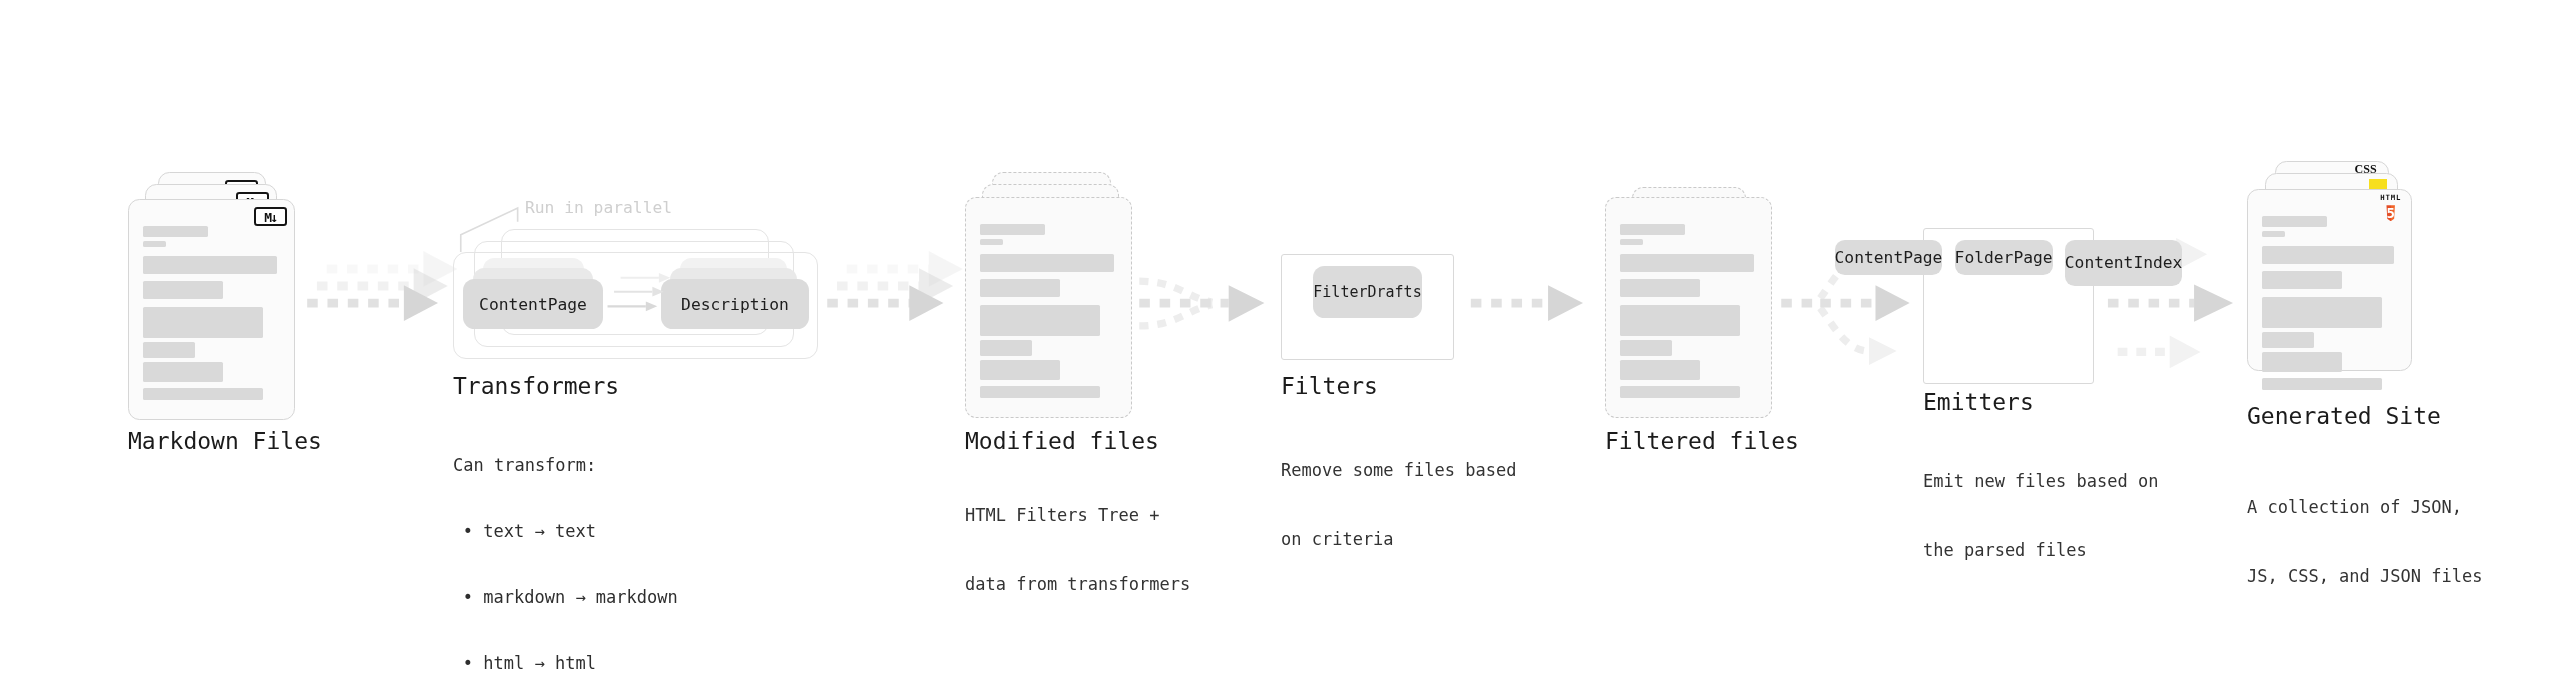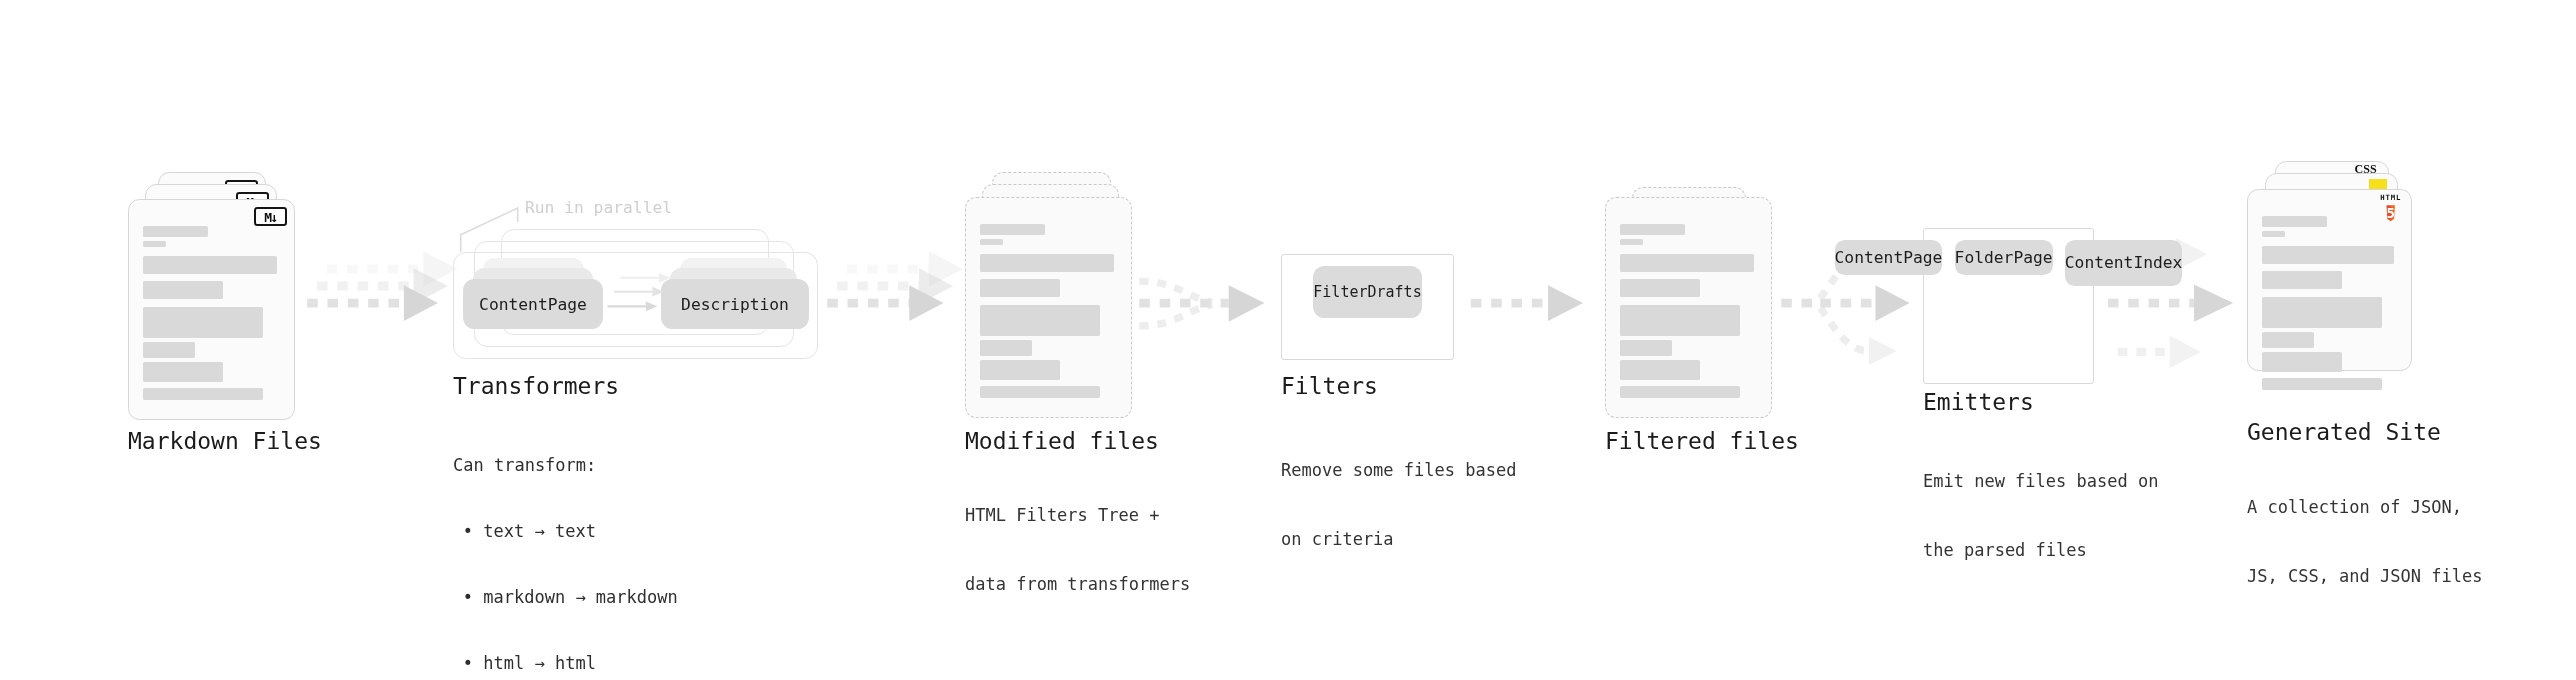--- a/index.html
+++ b/index.html
@@ -283,21 +283,21 @@
         <i class="b1"></i>
           <i class="b2"></i>
           <i class="b3"></i>
           <i class="b4"></i>
         <i class="b5"></i>
           <i class="b6"></i>
           <i class="b7"></i>
           <i class="b8"></i>
       </div>
     </div>
-    <div class="title" style="left:2247px;top:418px">Generated Site</div>
+    <div class="title" style="left:2247px;top:402px">Generated Site</div>
     <div class="sub" style="left:2247px;top:450px">
       <div>A collection of JSON,</div>
       <div>JS, CSS, and JSON files</div>
     </div>
   </div>
 
 </div>
 
 
 </body></html>

